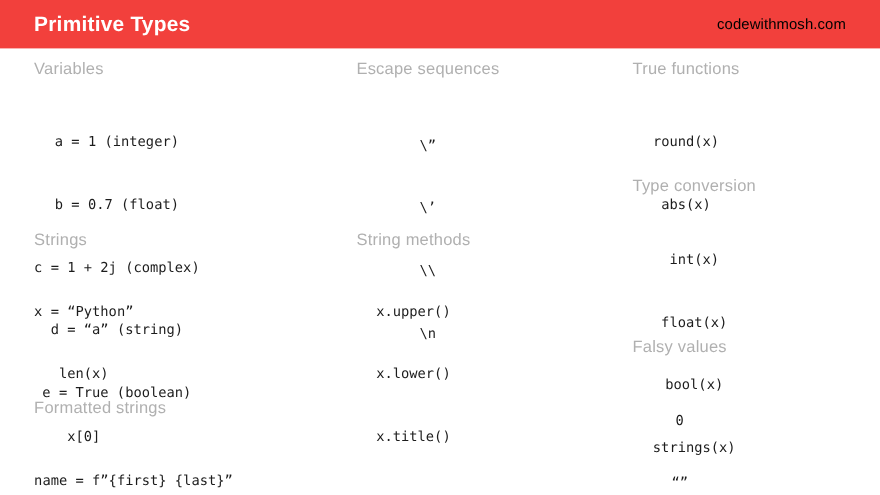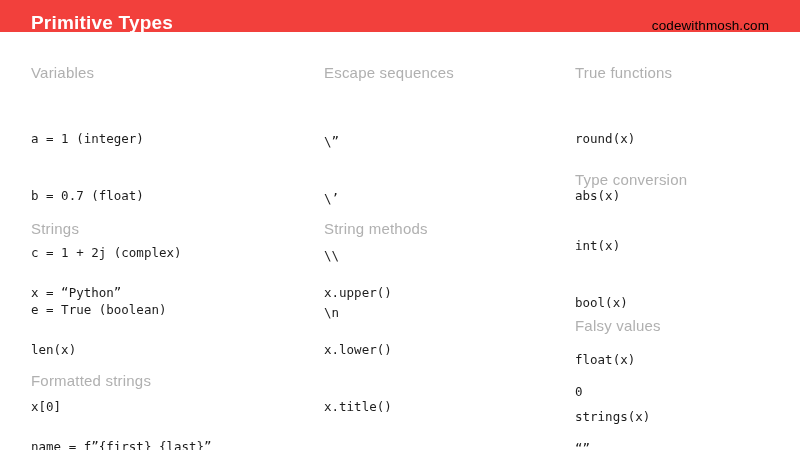--- a/index.html
+++ b/index.html
@@ -16,24 +16,24 @@
     overflow: hidden;
     position: relative;
   }
 
   
   .header {
     position: absolute;
     left: 0;
     top: 0;
     width: 800px;
-    height: 32px;
+    height: 44px;
     background: #f2403c;
     display: flex;
-    align-items: flex-end;
+    align-items: center;
     justify-content: space-between;
     padding: 0 31px;
   }
   .header-title {
     color: #ffffff;
     font-family: "Liberation Sans", sans-serif;
     font-size: 19px;
     font-weight: bold;
     letter-spacing: 0.2px;
     line-height: 1;
@@ -47,21 +47,21 @@
     letter-spacing: 0.1px;
     line-height: 1;
     white-space: nowrap;
     text-decoration: none;
   }
 
   
   .content {
     position: absolute;
     left: 0;
-    top: 39px;
+    top: 29px;
     width: 712px;
     height: 411px;
   }
   .column {
     position: absolute;
     top: 0;
   }
   .col-1 { left: 31px;  width: 285px; }
   .col-2 { left: 324px; width: 245px; }
   .col-3 { left: 575px; width: 215px; }
@@ -82,21 +82,21 @@
   .code-list {
     list-style: none;
     margin: 0;
     padding: 0;
     font-family: "DejaVu Sans Mono", "Liberation Mono", monospace;
     font-size: 12.5px;
     color: #1c1c1c;
     line-height: 19px;
     white-space: pre;
   }
-  .code-list li { margin: 0; padding: 0; }
+  .code-list li { margin: 0; padding: 0; text-align: center; }
 
   
   .blk { position: absolute; left: 0; }
 </style>
 </head>
 <body style="background: rgb(255, 255, 255);">
 
 <div class="header" style="background: rgb(242, 64, 60);">
   <div class="header-title">Primitive Types</div>
   <div class="header-brand">codewithmosh.com</div>
@@ -105,20 +105,21 @@
 <div class="content">
 
   <div class="column col-1">
 
     <div class="blk section" style="top:26px;">
       <div class="section-title">Variables</div>
       <ul class="code-list" style="margin-top:11px;">
         <li>a = 1 (integer)</li>
         <li>b = 0.7 (float)</li>
         <li>c = 1 + 2j (complex)</li>
+        <li>d = “a” (string)</li>
         <li>e = True (boolean)</li>
       </ul>
     </div>
 
     <div class="blk section" style="top:182px;">
       <div class="section-title">Strings</div>
       <ul class="code-list" style="margin-top:9px;">
         <li>x = “Python”</li>
         <li>len(x)</li>
         <li>x[0]</li>
@@ -170,22 +171,22 @@
       <ul class="code-list" style="margin-top:11px;">
         <li>round(x)</li>
         <li>abs(x)</li>
       </ul>
     </div>
 
     <div class="blk section" style="top:133px;">
       <div class="section-title">Type conversion</div>
       <ul class="code-list" style="margin-top:11px;">
         <li>int(x)</li>
+        <li>float(x)</li>
         <li>bool(x)</li>
-        <li>float(x)</li>
         <li>strings(x)</li>
       </ul>
     </div>
 
     <div class="blk section" style="top:279px;">
       <div class="section-title">Falsy values</div>
       <ul class="code-list" style="margin-top:11px;">
         <li>0</li>
         <li>“”</li>
         

